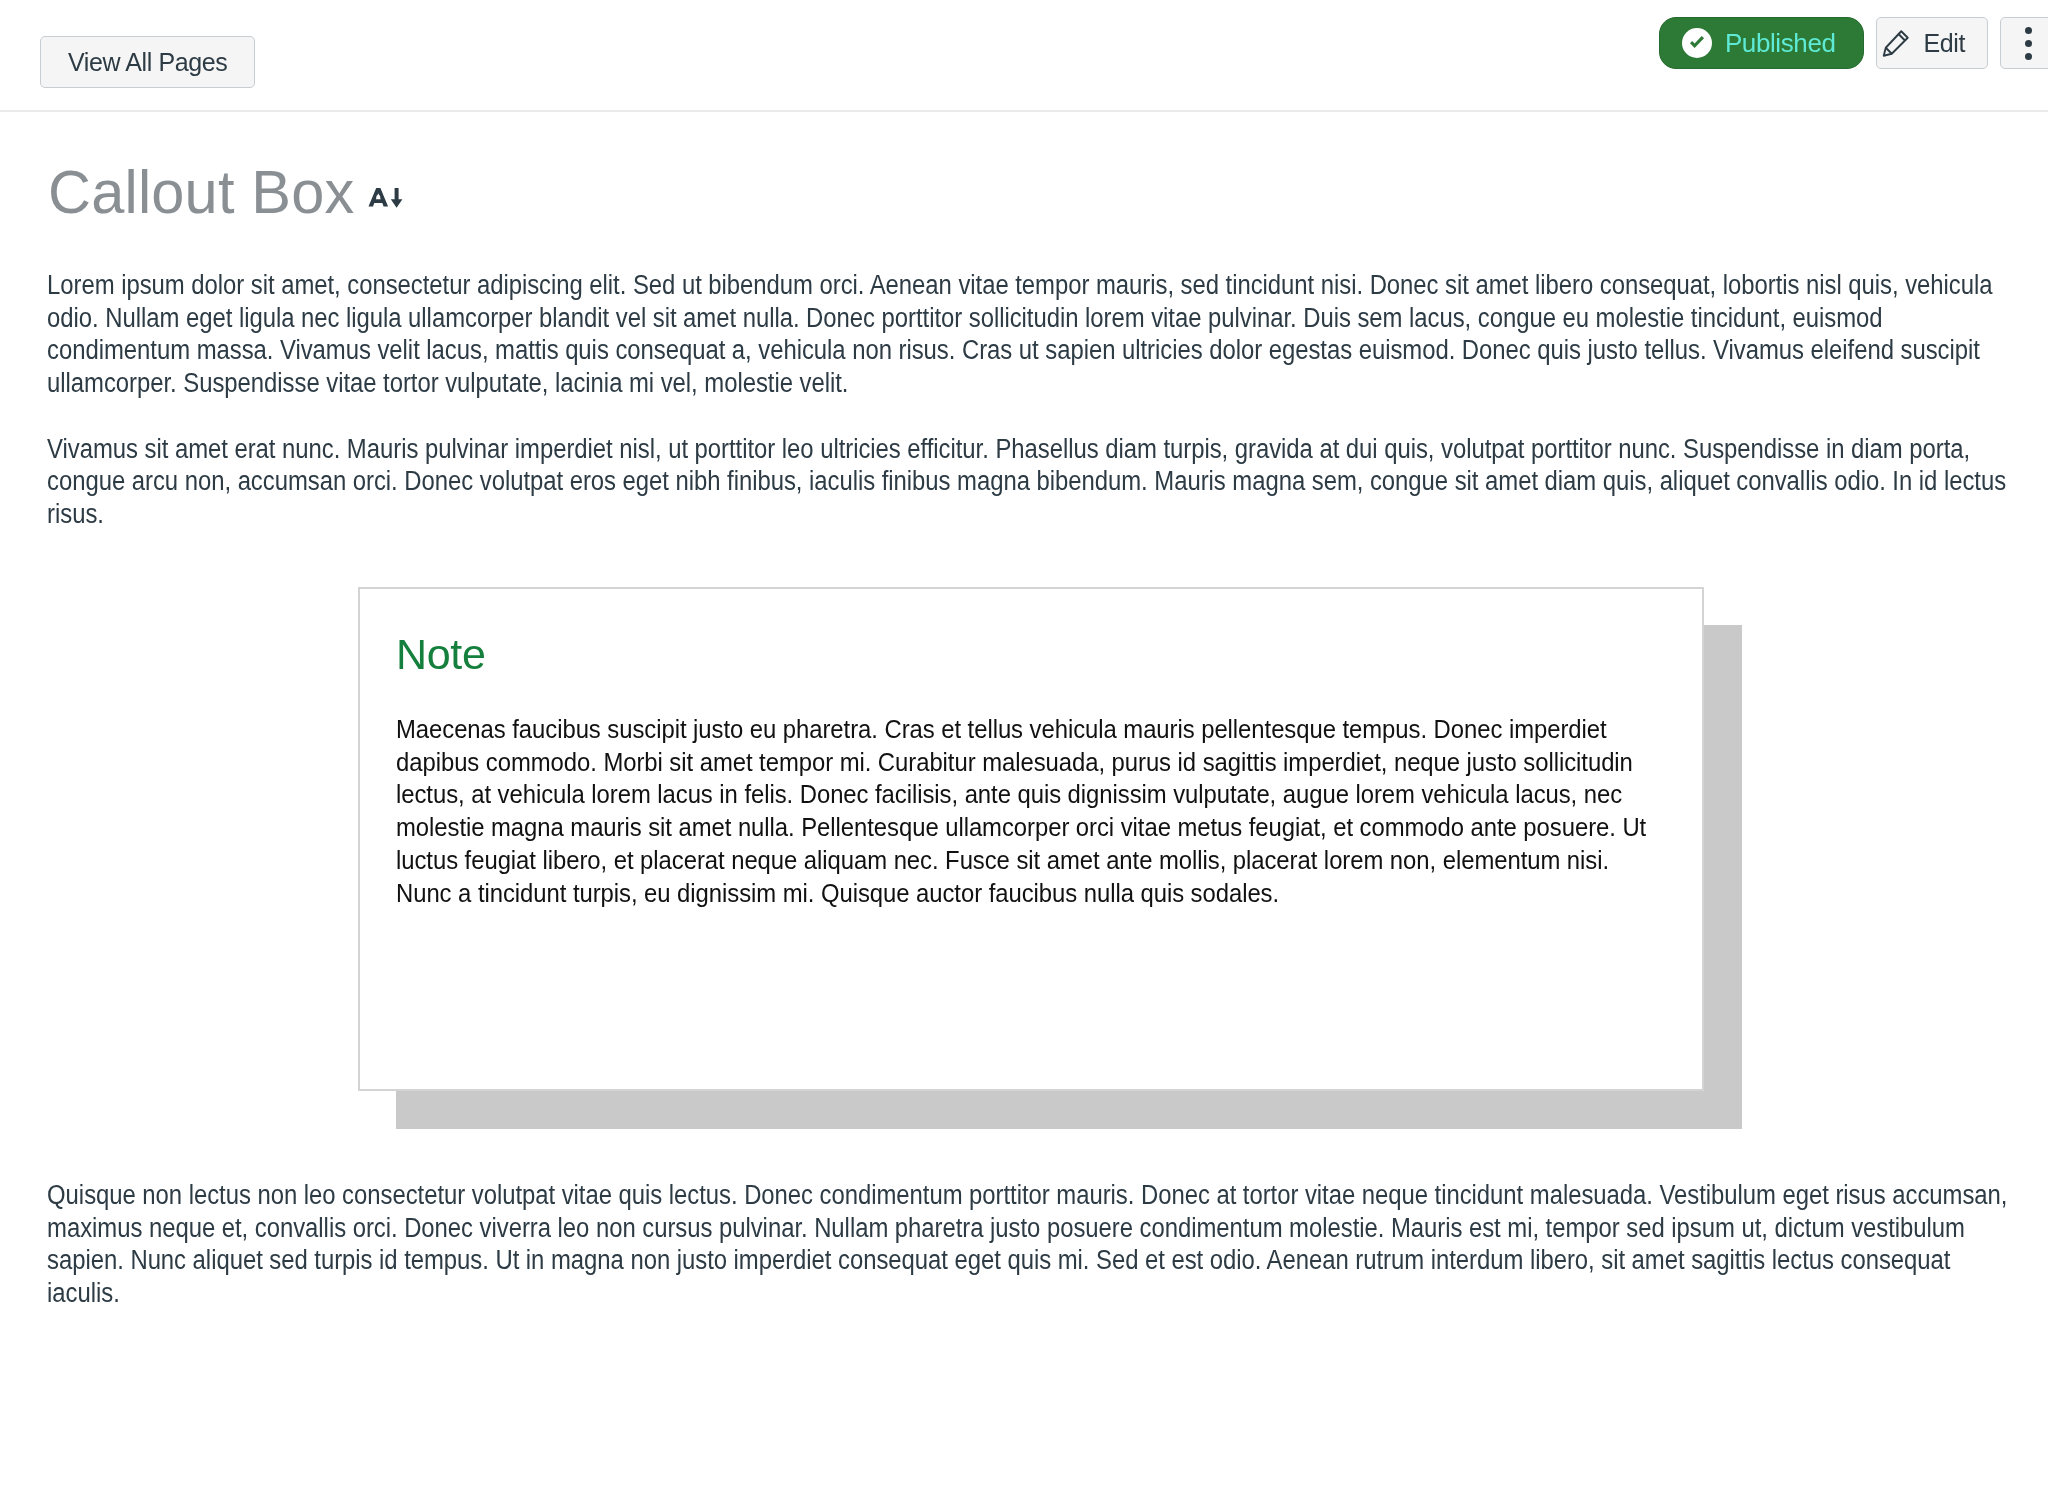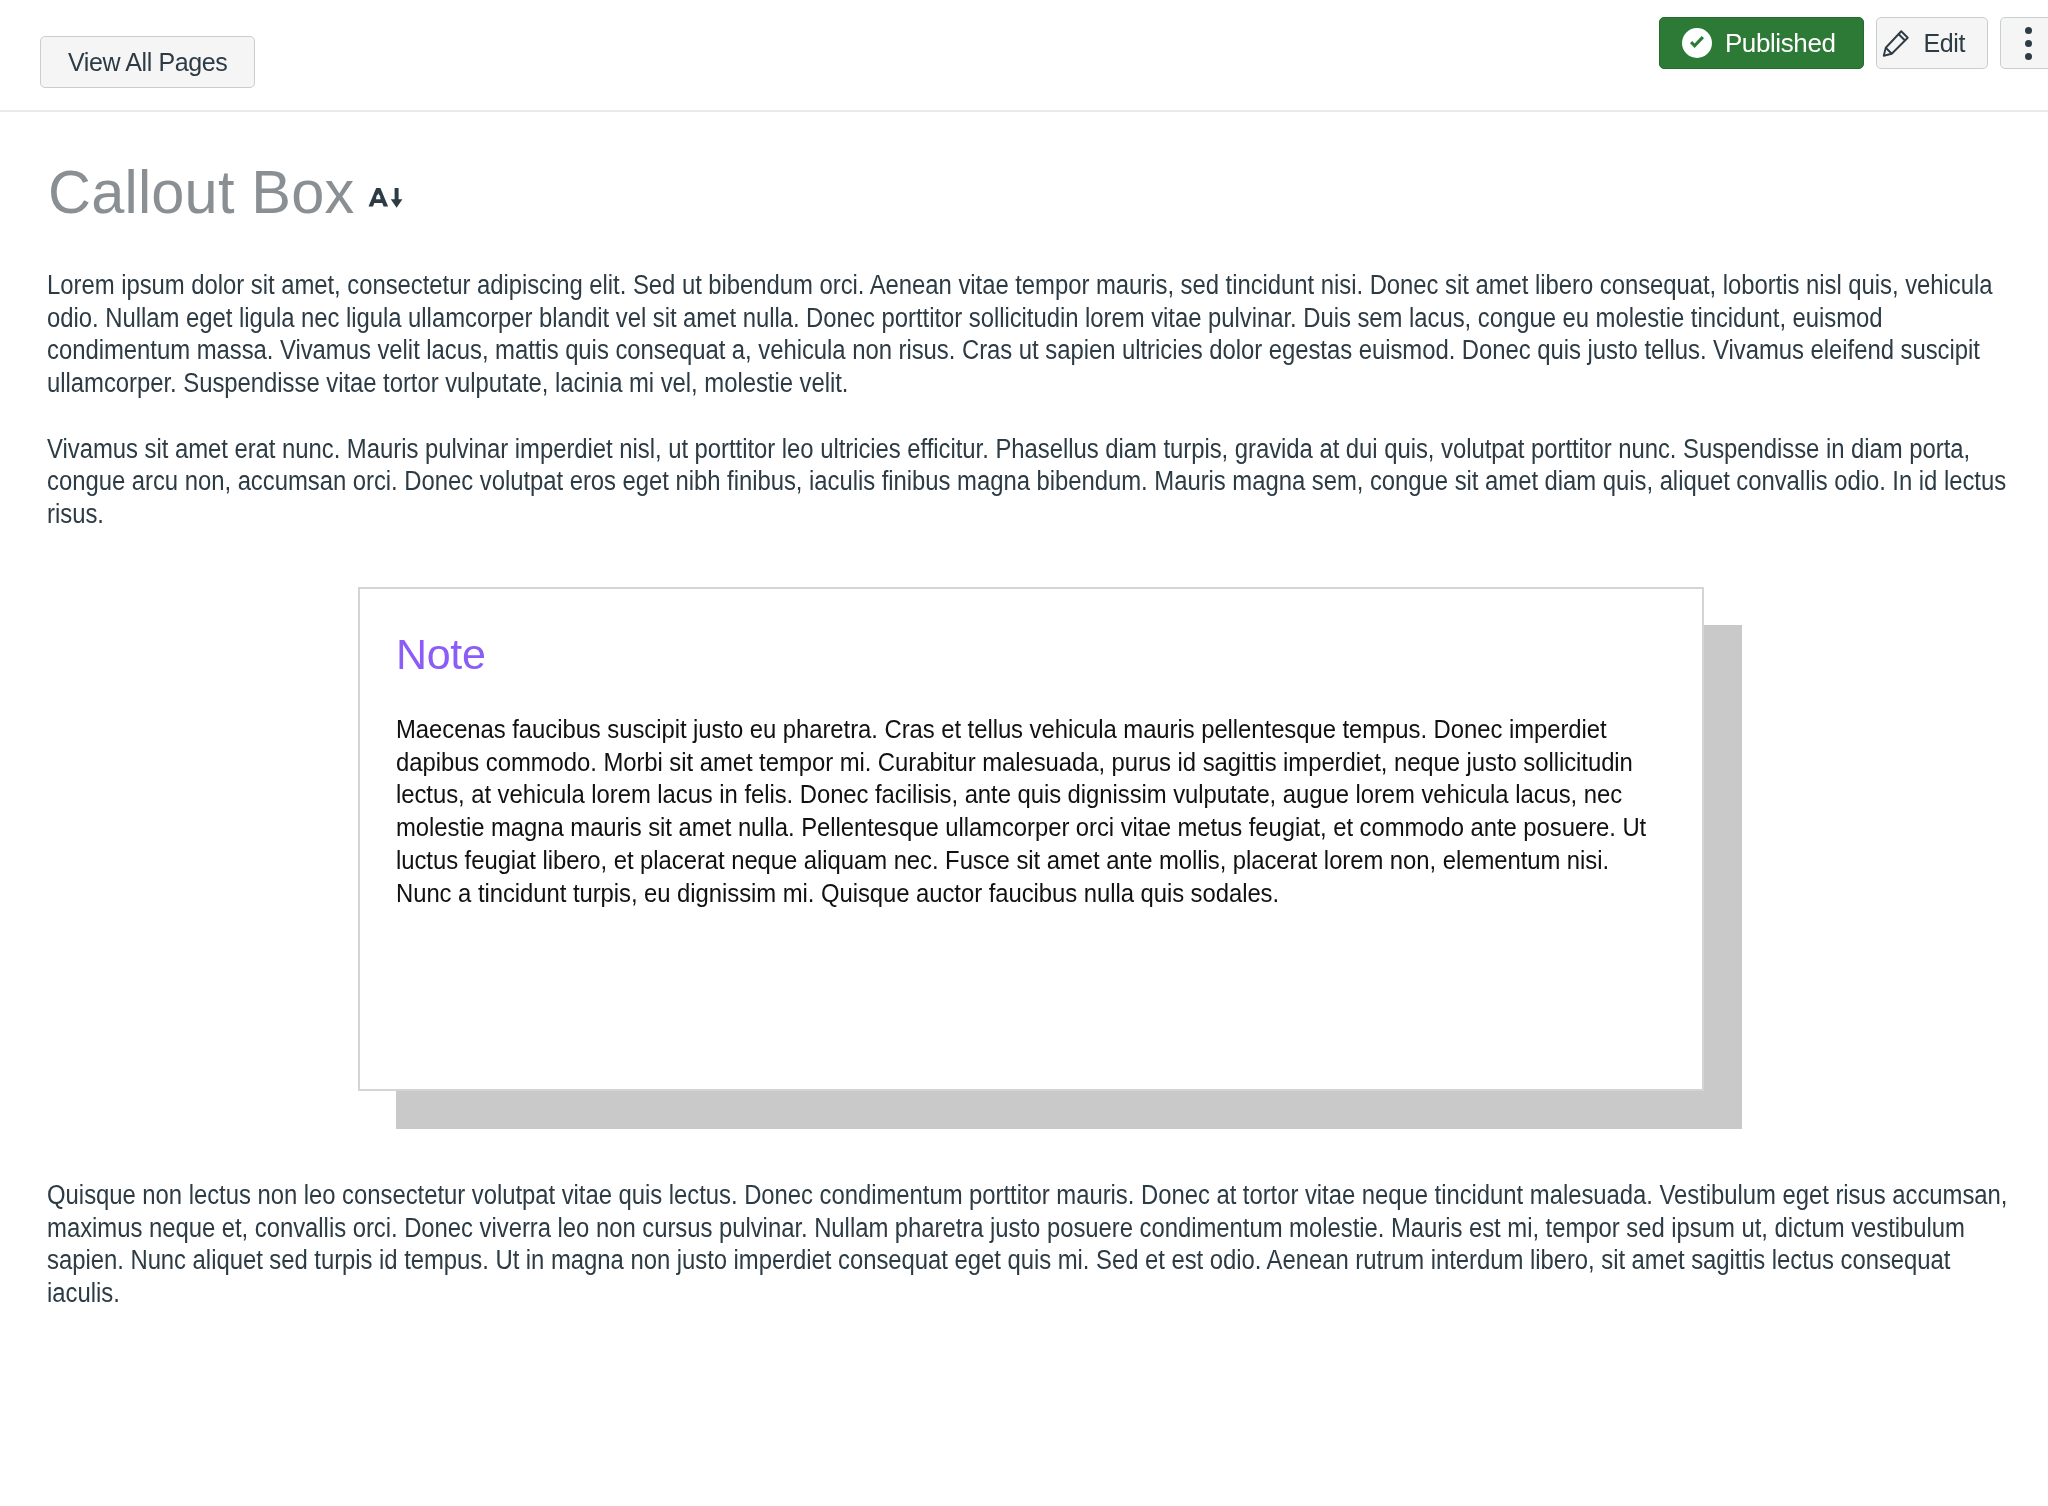--- a/index.html
+++ b/index.html
@@ -55,24 +55,25 @@
     letter-spacing: -0.4px;
     line-height: 1;
     cursor: pointer;
     white-space: nowrap;
   }
   .btn-view-all { padding: 0 27px; }
 
   .btn-published {
     background: #2D7A37;
     border-color: #256b2f;
-    color: #ffffff;
+    color: #5eead4;
     padding: 0 27px 0 22px;
     gap: 13px;
     font-size: 26px;
+    border-radius: 17px;
   }
   .btn-edit { gap: 13px; padding: 0 22px 0 4px; }
   .btn-kebab {
     width: 56px;
     padding: 0;
   }
 
   .icon { display: inline-flex; align-items: center; justify-content: center; flex: none; }
 
   
@@ -163,21 +164,21 @@
     padding: 40px 42px 0 36px;
   }
   .callout-title {
     margin: 0;
     padding: 0;
     font-family: "Liberation Sans", sans-serif;
     font-weight: 400;
     font-size: 43px;
     line-height: 1.2;
     letter-spacing: -0.3px;
-    color: #8b5cf6;
+    color: #15803d;
   }
   .callout-body {
     margin: 32px 0 0 0;
     padding: 0;
     font-family: "Liberation Sans", sans-serif;
     font-size: 26.5px;
     line-height: 32.8px;
     color: #111111;
     transform: scaleX(0.9);
     transform-origin: left top;

